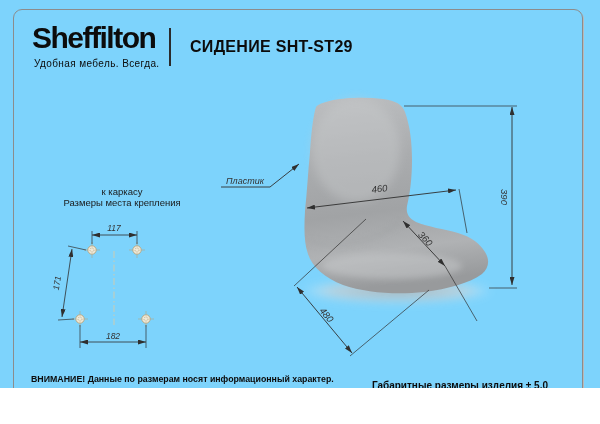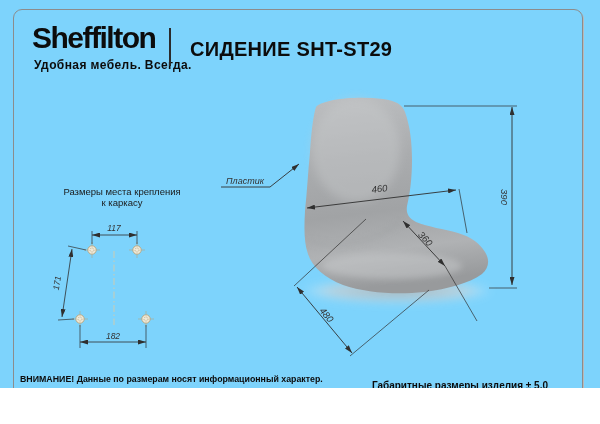--- a/index.html
+++ b/index.html
@@ -3,50 +3,50 @@
 <meta charset="utf-8">
 <style>
   html,body{margin:0;padding:0;background:#fff;}
   .page{position:relative;width:600px;height:388px;background:#7dd3fc;overflow:hidden;
         font-family:"Liberation Sans",sans-serif;color:#111;}
   .frame{position:absolute;left:13px;top:9px;width:568px;height:400px;
          border:1.5px solid #8c8c8c;border-radius:9px;box-shadow:1px 1px 0 #b9b9b9;}
   
   .logo-word{position:absolute;left:32px;top:22px;font-weight:700;font-size:30px;
              letter-spacing:-1.5px;color:#0c0c0c;line-height:32px;}
-  .logo-tag{position:absolute;left:34px;top:58px;font-weight:700;font-size:12px;
+  .logo-tag{position:absolute;left:34px;top:58px;font-weight:400;font-size:10px;
             letter-spacing:.4px;color:#0c0c0c;}
   .hdr-divider{position:absolute;left:169px;top:28px;width:1.5px;height:38px;background:#2b2b2b;}
-  .sheet-title{position:absolute;left:190px;top:38px;margin:0;font-size:20px;font-weight:700;
+  .sheet-title{position:absolute;left:190px;top:38px;margin:0;font-size:16px;font-weight:700;
                letter-spacing:.3px;color:#0c0c0c;}
   
   .mount-title{position:absolute;left:52px;top:187px;width:140px;text-align:center;
                font-size:9.5px;line-height:10.5px;color:#1a1a1a;}
   
-  .warning{position:absolute;left:20px;top:375px;font-size:8.8px;font-weight:700;
+  .warning{position:absolute;left:31px;top:375px;font-size:8.8px;font-weight:700;
            line-height:9.8px;color:#0c0c0c;}
   .tolerance{position:absolute;left:360px;top:380px;width:188px;text-align:right;
              font-size:10px;font-weight:700;color:#0c0c0c;}
   svg{position:absolute;left:0;top:0;}
   .dim-text{font-family:"Liberation Sans",sans-serif;font-style:italic;fill:#333;}
 </style>
 </head>
 <body>
 
 <div class="page">
   <div class="frame"></div>
 
   <div class="logo-word">Sheffilton</div>
   <div class="logo-tag">Удобная мебель. Всегда.</div>
   <div class="hdr-divider"></div>
   <h1 class="sheet-title">СИДЕНИЕ SHT-ST29</h1>
 
   <div class="mount-title">
+    <div>к каркасу</div>
     <div>Размеры места крепления</div>
-    <div>к каркасу</div>
   </div>
 
   <svg width="600" height="424" viewBox="0 0 600 424">
     <defs>
       <marker id="arwE" orient="auto" markerUnits="userSpaceOnUse" markerWidth="8" markerHeight="5" refX="8" refY="2.5">
         <path d="M0,0 L8,2.5 L0,5 Z" fill="#2f2f2f"></path>
       </marker>
       <marker id="arwS" orient="auto-start-reverse" markerUnits="userSpaceOnUse" markerWidth="8" markerHeight="5" refX="8" refY="2.5">
         <path d="M0,0 L8,2.5 L0,5 Z" fill="#2f2f2f"></path>
       </marker>

